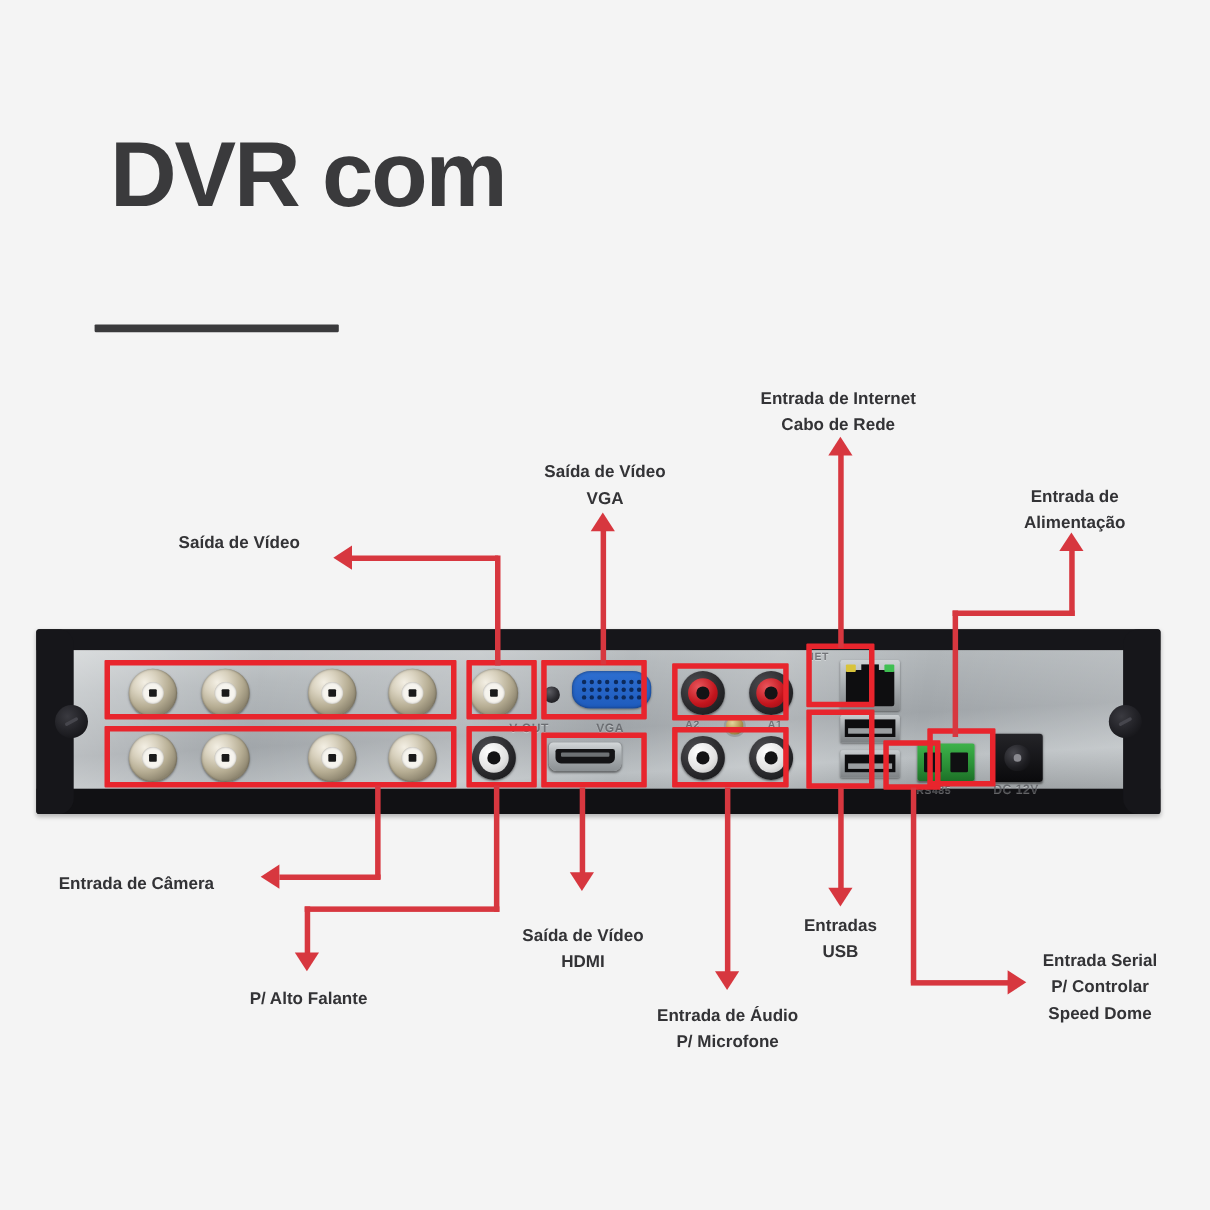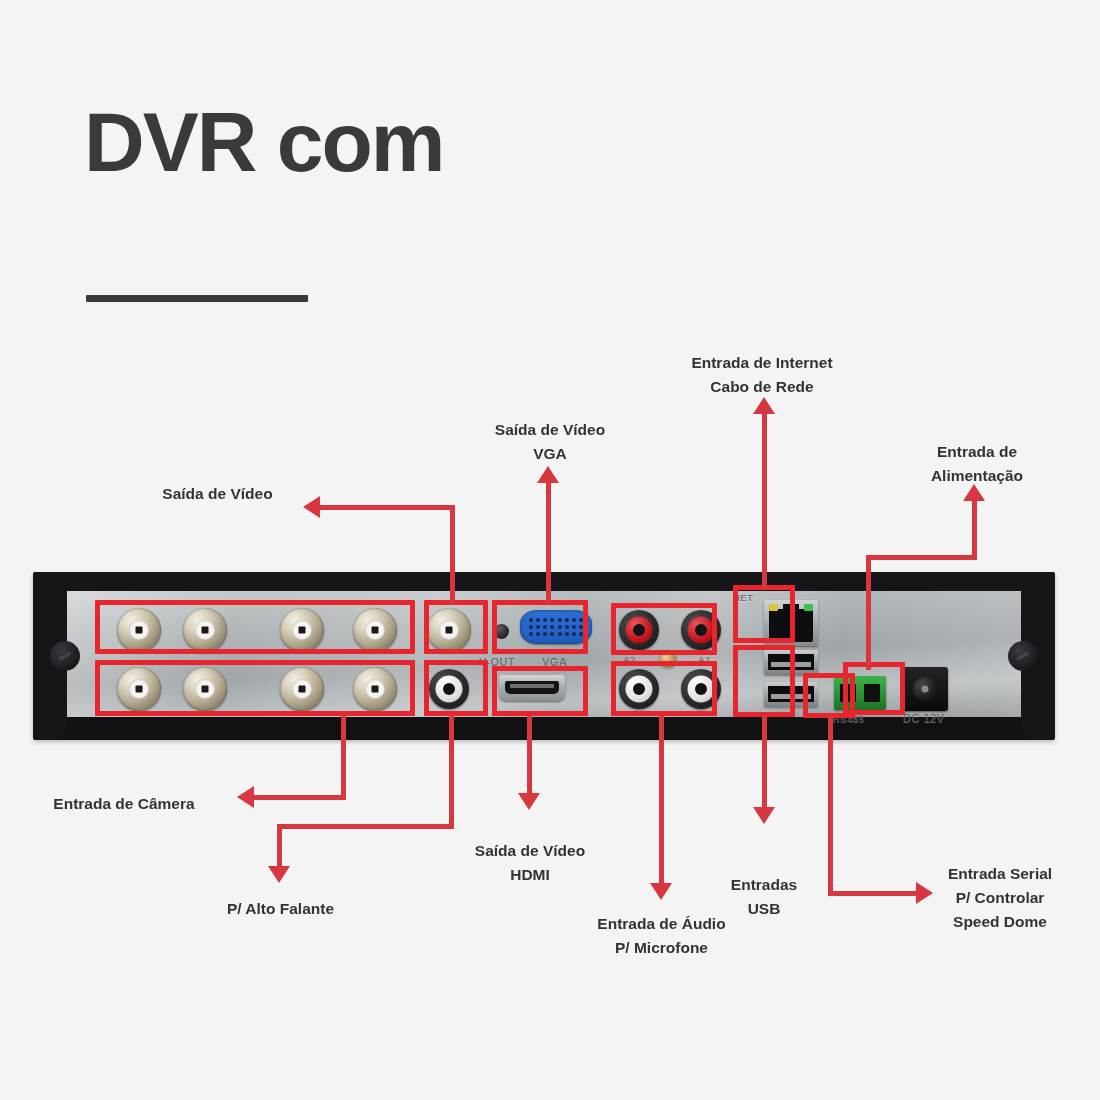--- a/index.html
+++ b/index.html
@@ -27,21 +27,21 @@
     left: 84px;
     top: 104px;
     width: 700px;
   }
   .headline-line1 {
     font-size: 84px;
     font-weight: 700;
     color: #3a3a3c;
     letter-spacing: -2px;
     line-height: 0.92;
-    margin: 0;
+    margin: 16px;
     white-space: nowrap;
   }
   .headline-line2 {
     font-size: 54px;
     font-weight: 700;
     color: #2f55d4;
     letter-spacing: -0.5px;
     line-height: 1.05;
     margin: 10px 0 0 0;
     white-space: nowrap;
@@ -450,21 +450,21 @@
   <div class="callout c-center" style="left:430px; top:839px; width:200px;">
     <div>Saída de Vídeo</div>
     <div>HDMI</div>
   </div>
 
   <div class="callout c-center" style="left:555px; top:912px; width:213px;">
     <div>Entrada de Áudio</div>
     <div>P/ Microfone</div>
   </div>
 
-  <div class="callout c-center" style="left:693px; top:830px; width:142px;margin-top:43px;">
+  <div class="callout c-center" style="left:693px; top:830px; width:142px;">
     <div>Entradas</div>
     <div>USB</div>
   </div>
 
   <div class="callout c-center" style="left:900px; top:862px; width:200px;">
     <div>Entrada Serial</div>
     <div>P/ Controlar</div>
     <div>Speed Dome</div>
   </div>
 
@@ -484,21 +484,21 @@
     <div class="bnc" style="left:150px; top:36px;"></div>
     <div class="bnc" style="left:247px; top:36px;"></div>
     <div class="bnc" style="left:320px; top:36px;"></div>
 
     <div class="bnc" style="left:84px;  top:95px;"></div>
     <div class="bnc" style="left:150px; top:95px;"></div>
     <div class="bnc" style="left:247px; top:95px;"></div>
     <div class="bnc" style="left:320px; top:95px;"></div>
 
     <div class="bnc" style="left:394px; top:36px;"></div>
-    <div class="silk" style="left:446px; top:84px;">V-OUT</div>
+    <div class="silk" style="left:430px; top:84px;">V-OUT</div>
 
     <div class="rca white" style="left:396px; top:97px;">
       <div class="ring"></div>
       <div class="pin"></div>
     </div>
 
     <div class="screw-small" style="left:461px; top:52px;"></div>
 
     <div class="vga" style="left:487px; top:38px;">
       <div class="holes">

